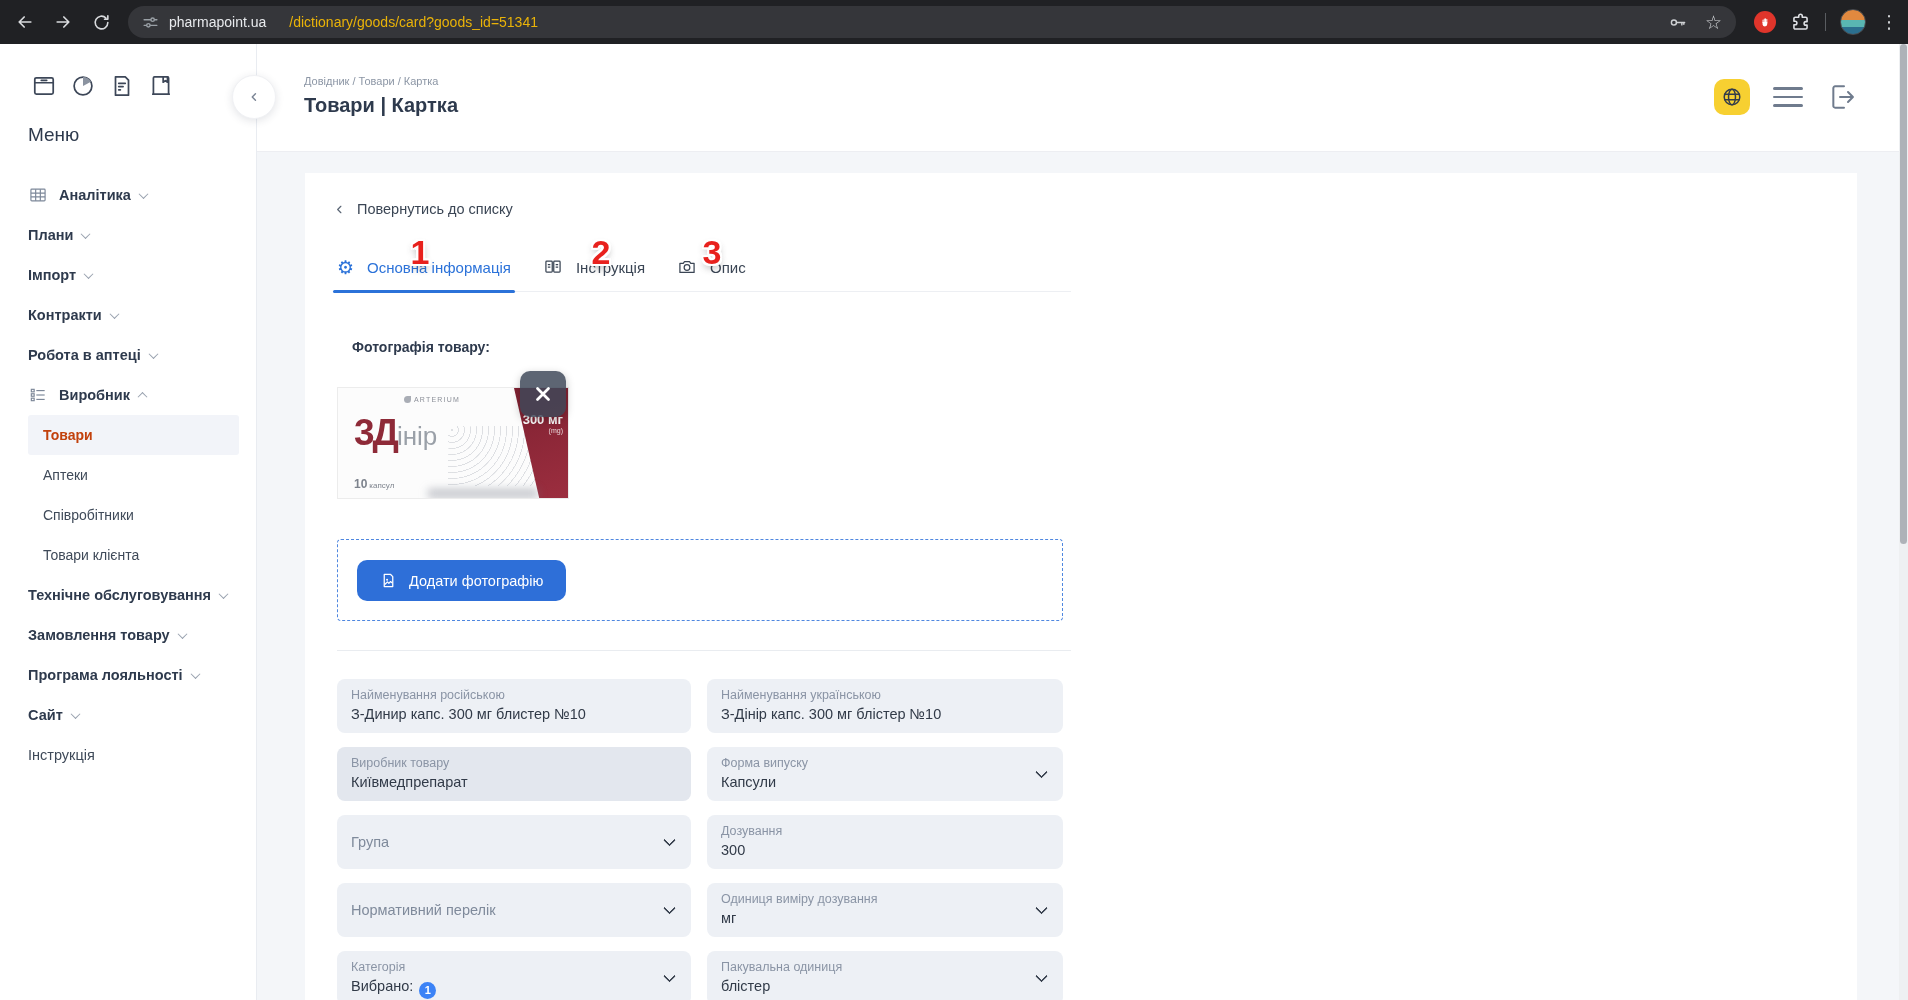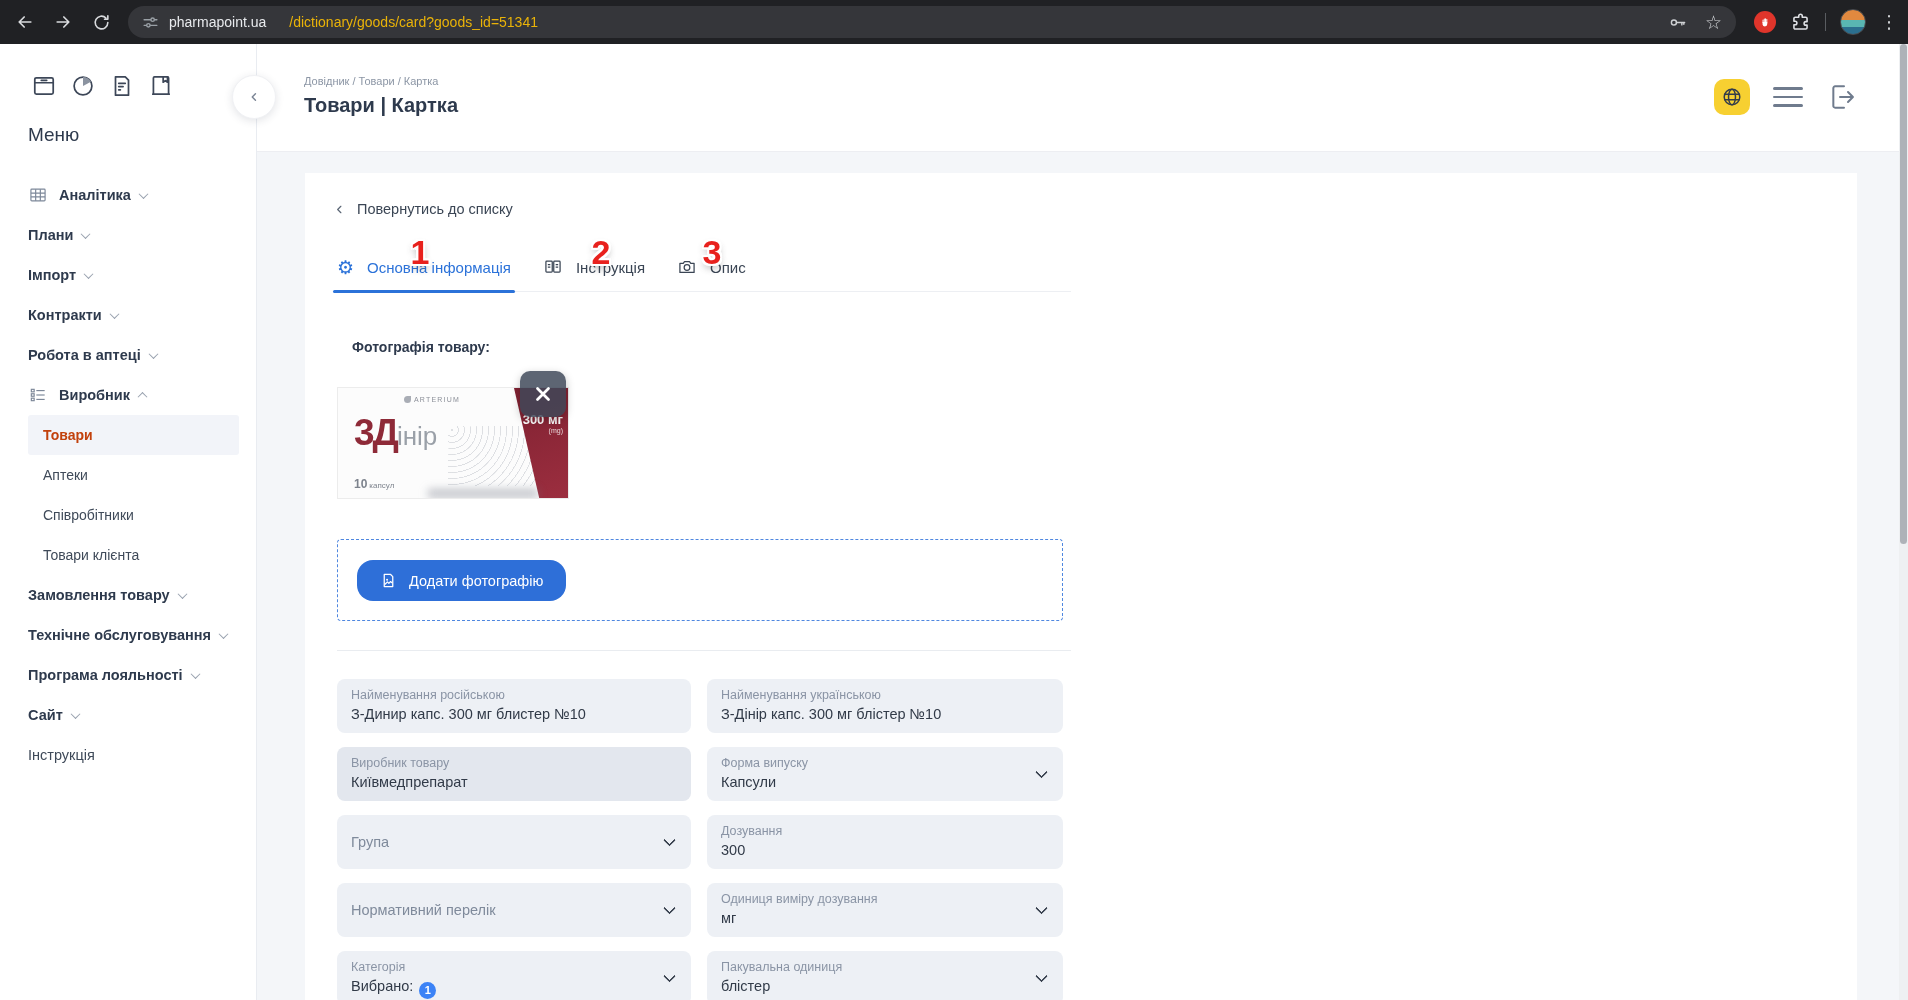--- a/index.html
+++ b/index.html
@@ -73,21 +73,21 @@
   .ph-dose .d1 { font-size:13px; font-weight:bold; }
   .ph-dose .d2 { font-size:7px; opacity:.8; }
   .ph-count { position:absolute; bottom:7px; left:16px; color:#7d838d; font-size:8px; }
   .ph-count b { font-size:12px; margin-right:2px; }
   .ph-blur { position:absolute; bottom:0; left:90px; width:110px; height:9px; background:rgba(110,115,130,.4); filter:blur(4px); }
   .ph-dots { position:absolute; top:38px; left:110px; width:90px; height:60px; background:repeating-radial-gradient(circle at 4px 4px, #c9ccd2 0 .7px, transparent 1px 6px); opacity:.6; }
 
   .photo-x { position:absolute; top:198px; left:215px; width:46px; height:46px; border-radius:10px; background:rgba(62,72,88,.84); box-shadow:0 3px 8px rgba(0,0,0,.25); display:flex; align-items:center; justify-content:center; cursor:pointer; z-index:5; }
 
   .upload-zone { position:absolute; top:366px; left:32px; width:726px; height:82px; border:1px dashed #4f87e0; border-radius:4px; }
-  .upload-btn { position:absolute; top:20px; left:19px; height:41px; padding:0 23px; background:#2e6fd8; border:none; border-radius:16px; color:#fff; font-size:14.5px; font-family:inherit; display:flex; align-items:center; gap:12px; cursor:pointer; }
+  .upload-btn { position:absolute; top:20px; left:19px; height:41px; padding:0 23px; background:#2e6fd8; border:none; border-radius:10px; color:#fff; font-size:14.5px; font-family:inherit; display:flex; align-items:center; gap:12px; cursor:pointer; }
 
   .divider2 { position:absolute; top:477px; left:32px; width:734px; height:1px; background:#e9ecf0; }
 
   .fields { position:absolute; top:506px; left:32px; display:grid; grid-template-columns:354px 356px; column-gap:16px; row-gap:14px; }
   .field { height:54px; background:#edf0f5; border-radius:8px; padding:9px 38px 9px 14px; position:relative; cursor:text; }
   .field.disabled { background:#e3e7ee; }
   .flabel { font-size:12.5px; color:#8a94a5; margin-bottom:4px; white-space:nowrap; }
   .fvalue { font-size:14.5px; color:#313a48; white-space:nowrap; }
   .field.placeholder-only .flabel { position:absolute; top:50%; transform:translateY(-50%); font-size:14.5px; color:#7f8a9b; margin:0; }
   .sel-chev { position:absolute; right:17px; top:50%; width:9px; height:9px; border-right:2px solid #39424f; border-bottom:2px solid #39424f; transform:translateY(-70%) rotate(45deg); border-radius:1px; }
@@ -222,25 +222,25 @@
       <div class="sub-item">
           <span>Аптеки</span>
         </div>
       <div class="sub-item">
           <span>Співробітники</span>
         </div>
       <div class="sub-item">
           <span>Товари клієнта</span>
         </div>
       <div class="nav-item">
+          <span>Технічне обслуговування</span>
+          <span class="chev"></span>
+        </div>
+      <div class="nav-item">
           <span>Замовлення товару</span>
-          <span class="chev"></span>
-        </div>
-      <div class="nav-item">
-          <span>Технічне обслуговування</span>
           <span class="chev"></span>
         </div>
       <div class="nav-item">
           <span>Програма лояльності</span>
           <span class="chev"></span>
         </div>
       <div class="nav-item">
           <span>Сайт</span>
           <span class="chev"></span>
         </div>

